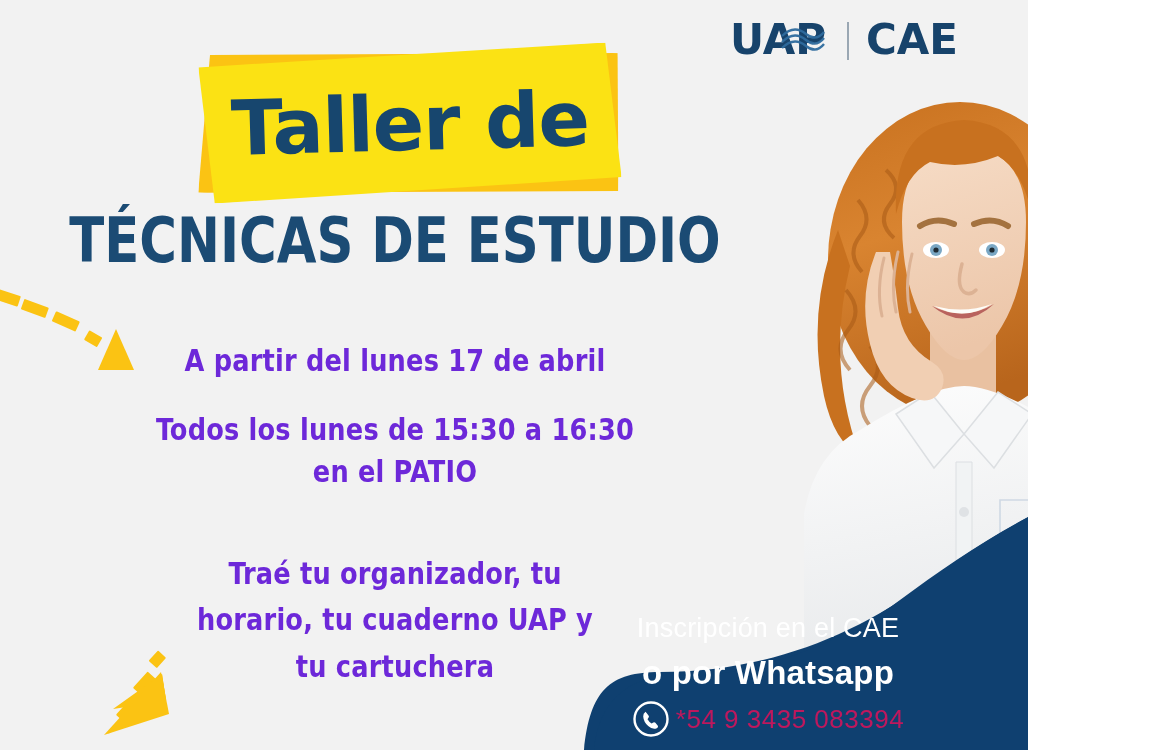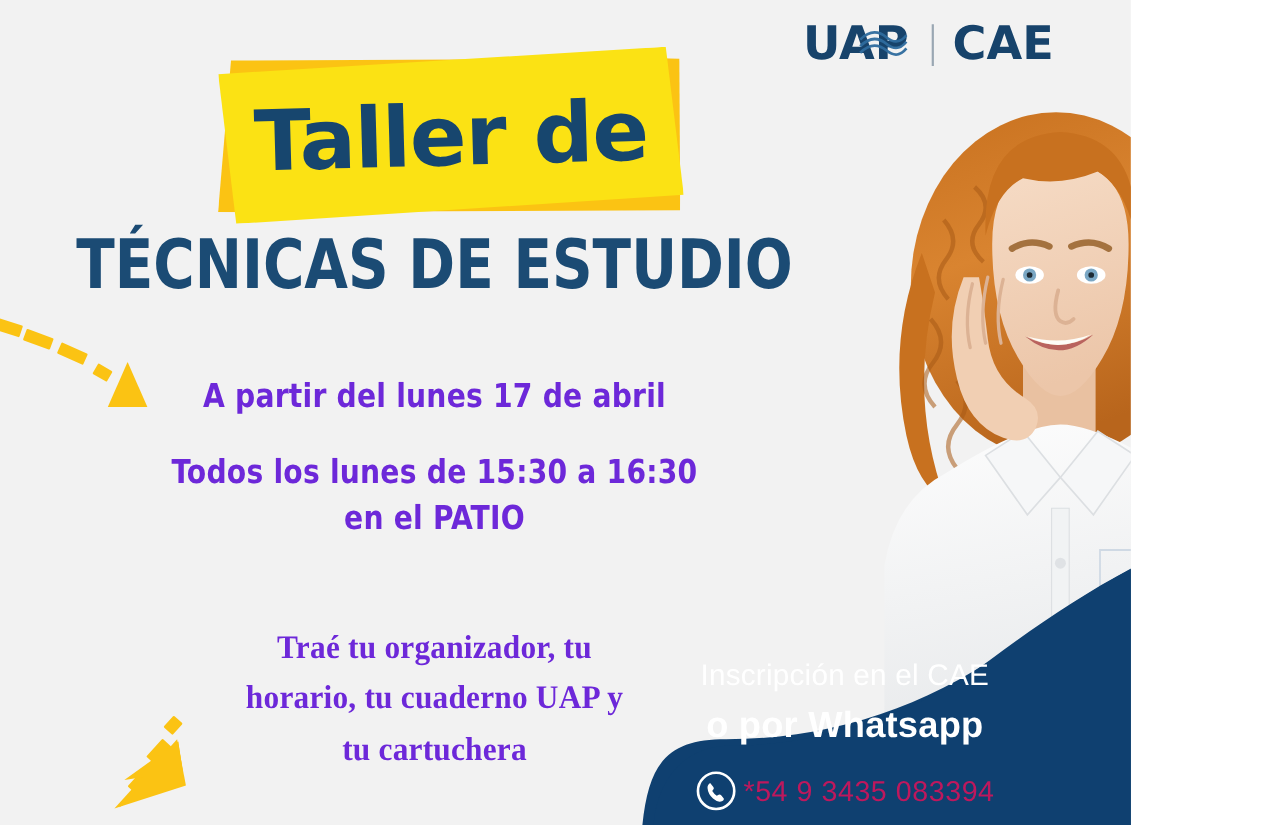--- a/index.html
+++ b/index.html
@@ -93,21 +93,21 @@
     font-weight:bold;
   }
   .copy-line {
     font-size:30px;
     line-height:1.42;
     letter-spacing:0.2px;
     transform:scaleX(0.95);
   }
   #schedule { margin-bottom:10px; }
   #schedule .copy-line:first-child { margin-bottom:26px; }
-  #bring { margin-top:72px;font-family:Liberation Serif, serif; }
+  #bring { margin-top:57px; }
   #bring .copy-line { line-height:1.55; }
 
   
   #contact {
     position:absolute;
     right:0; bottom:0;
     width:490px;
     padding:0 30px 12px 0;
     z-index:5;
     text-align:center;
@@ -117,21 +117,21 @@
   #contact-line1 {
     font-size:27px;
     font-weight:normal;
     letter-spacing:0.2px;
     margin-bottom:10px;
   }
   #contact-line2 {
     font-size:33px;
     font-weight:bold;
     letter-spacing:0.2px;
-    margin-bottom:22px;
+    margin-bottom:8px;
   }
   #phone-row {
     display:flex; align-items:center; justify-content:center;
     gap:6px;
   }
   #phone-number {
     font-size:26px;
     letter-spacing:0.5px;
     color:#be185d;
   }

